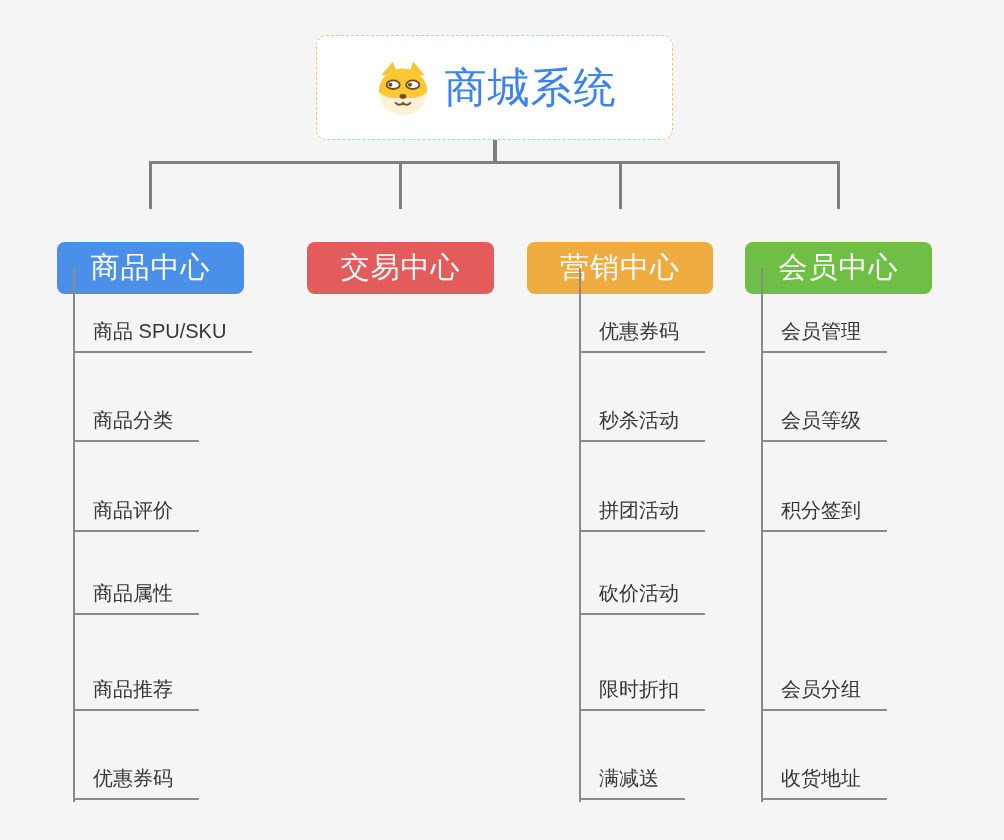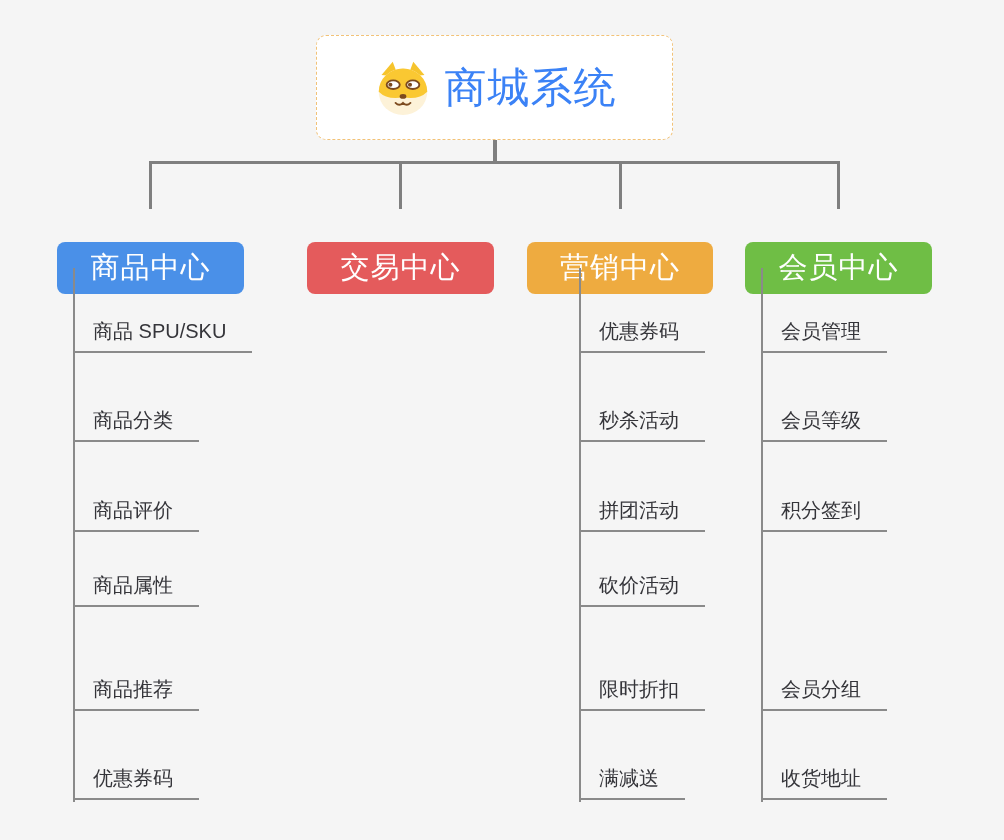--- a/index.html
+++ b/index.html
@@ -92,21 +92,21 @@
     padding:0 26px 6px 20px;
     border-bottom:2px solid #8a8a8a;
     font-size:20px;
     line-height:28px;
     color:#35353a;
     white-space:nowrap;
   }
   .leaf.r0{top:49px;}
   .leaf.r1{top:138px;}
   .leaf.r2{top:228px;}
-  .leaf.r3{top:303px;}
+  .leaf.r3{top:311px;}
   .leaf.r4{top:407px;}
   .leaf.r5{top:496px;}
 </style>
 </head>
 <body>
 
 <div class="canvas">
 
   <div class="root-node">
     <svg class="dog" viewBox="0 0 64 60" aria-hidden="true">

